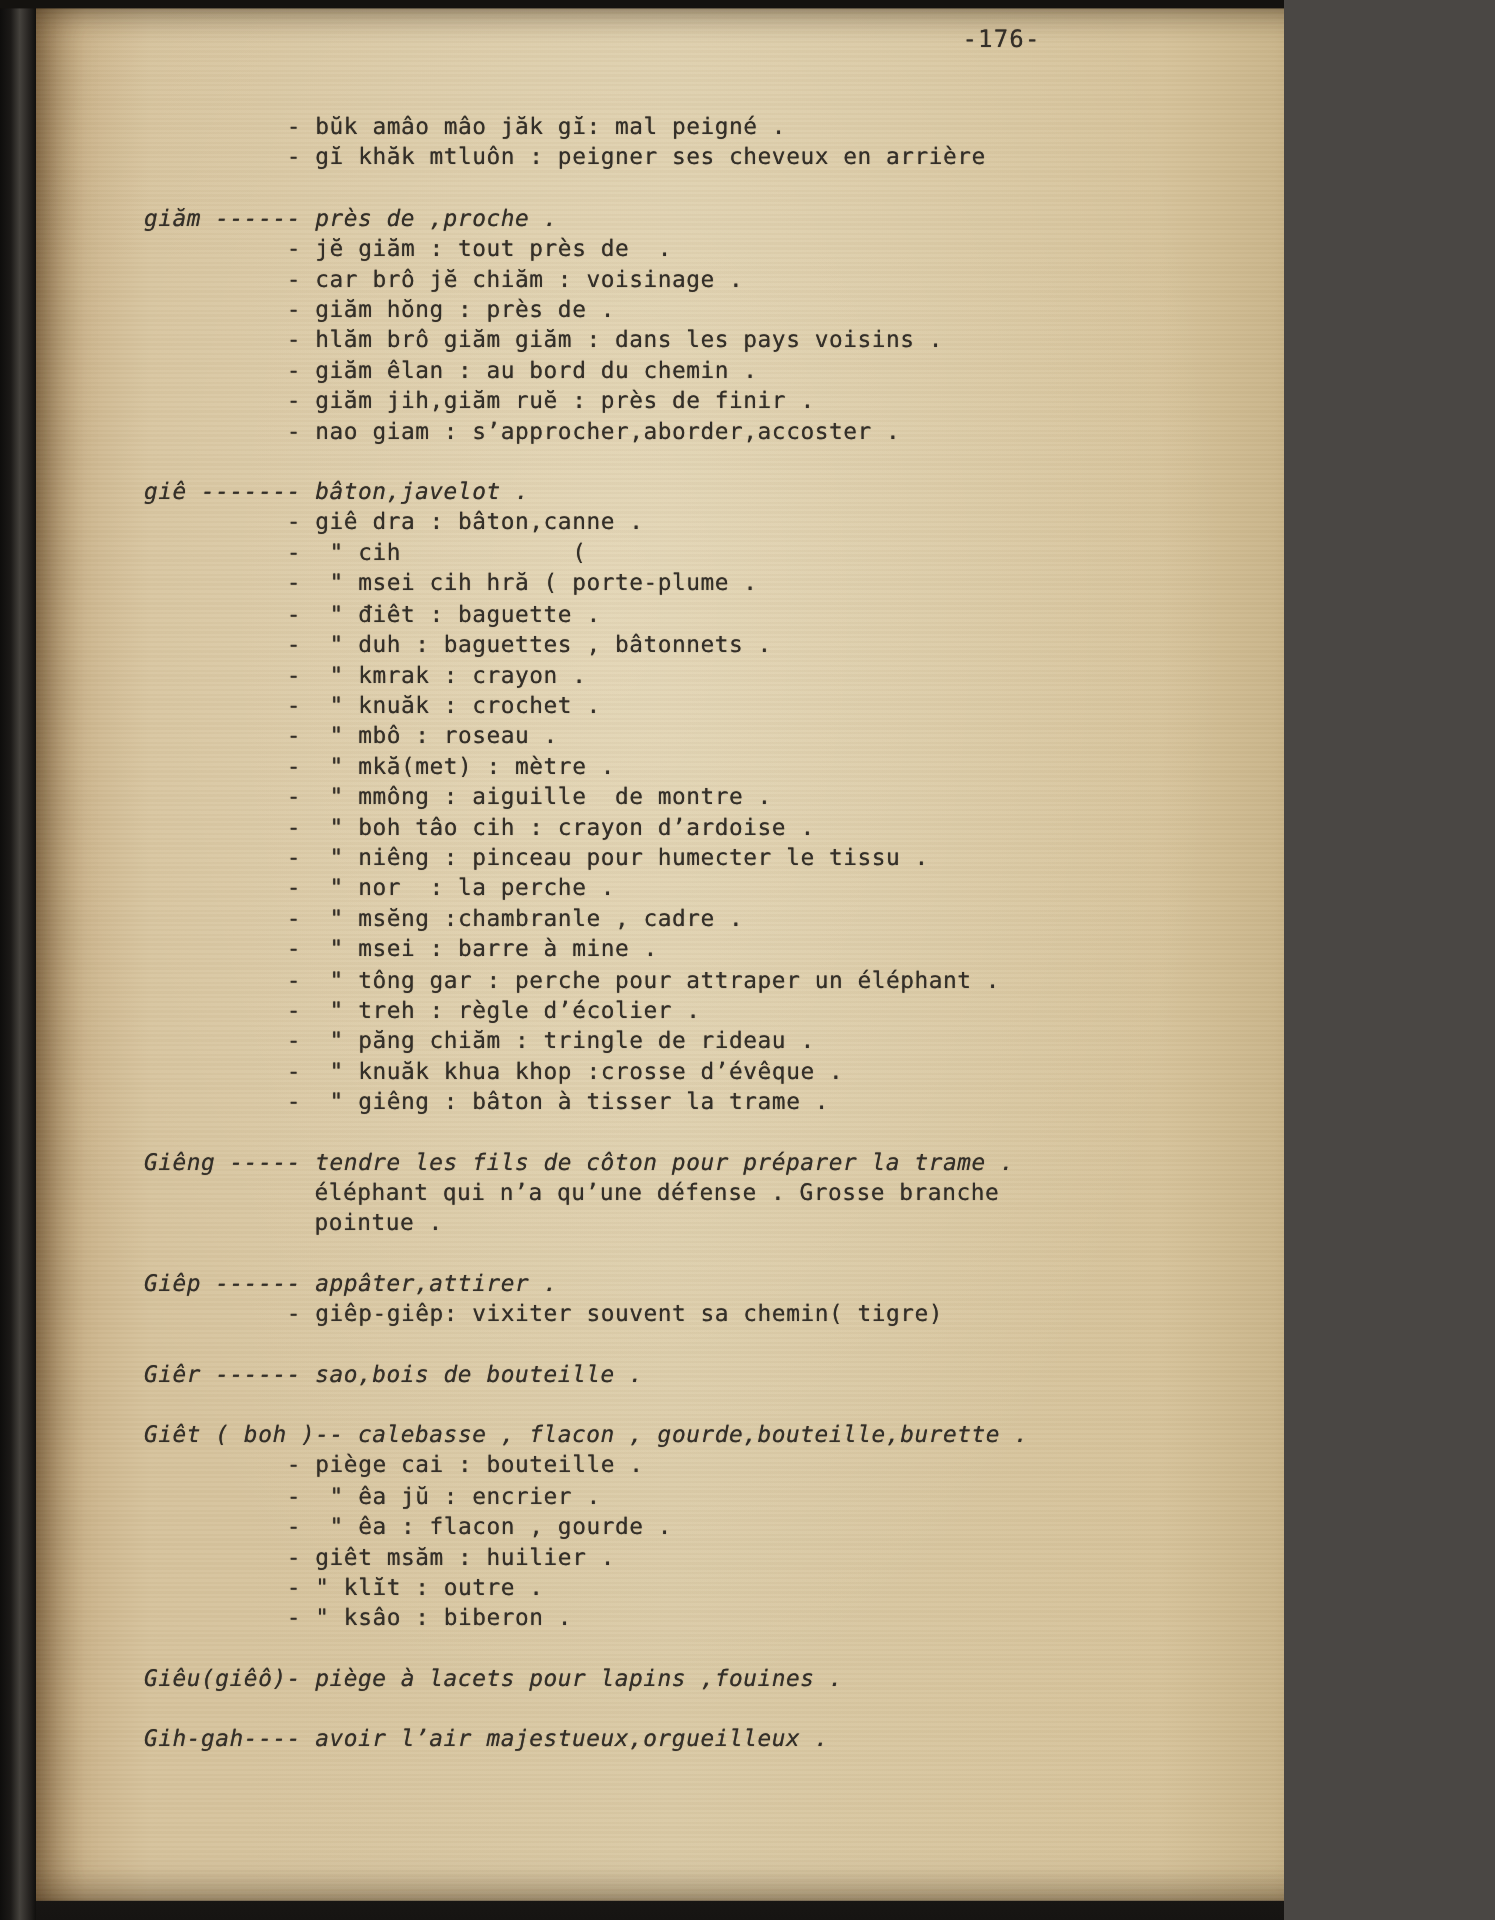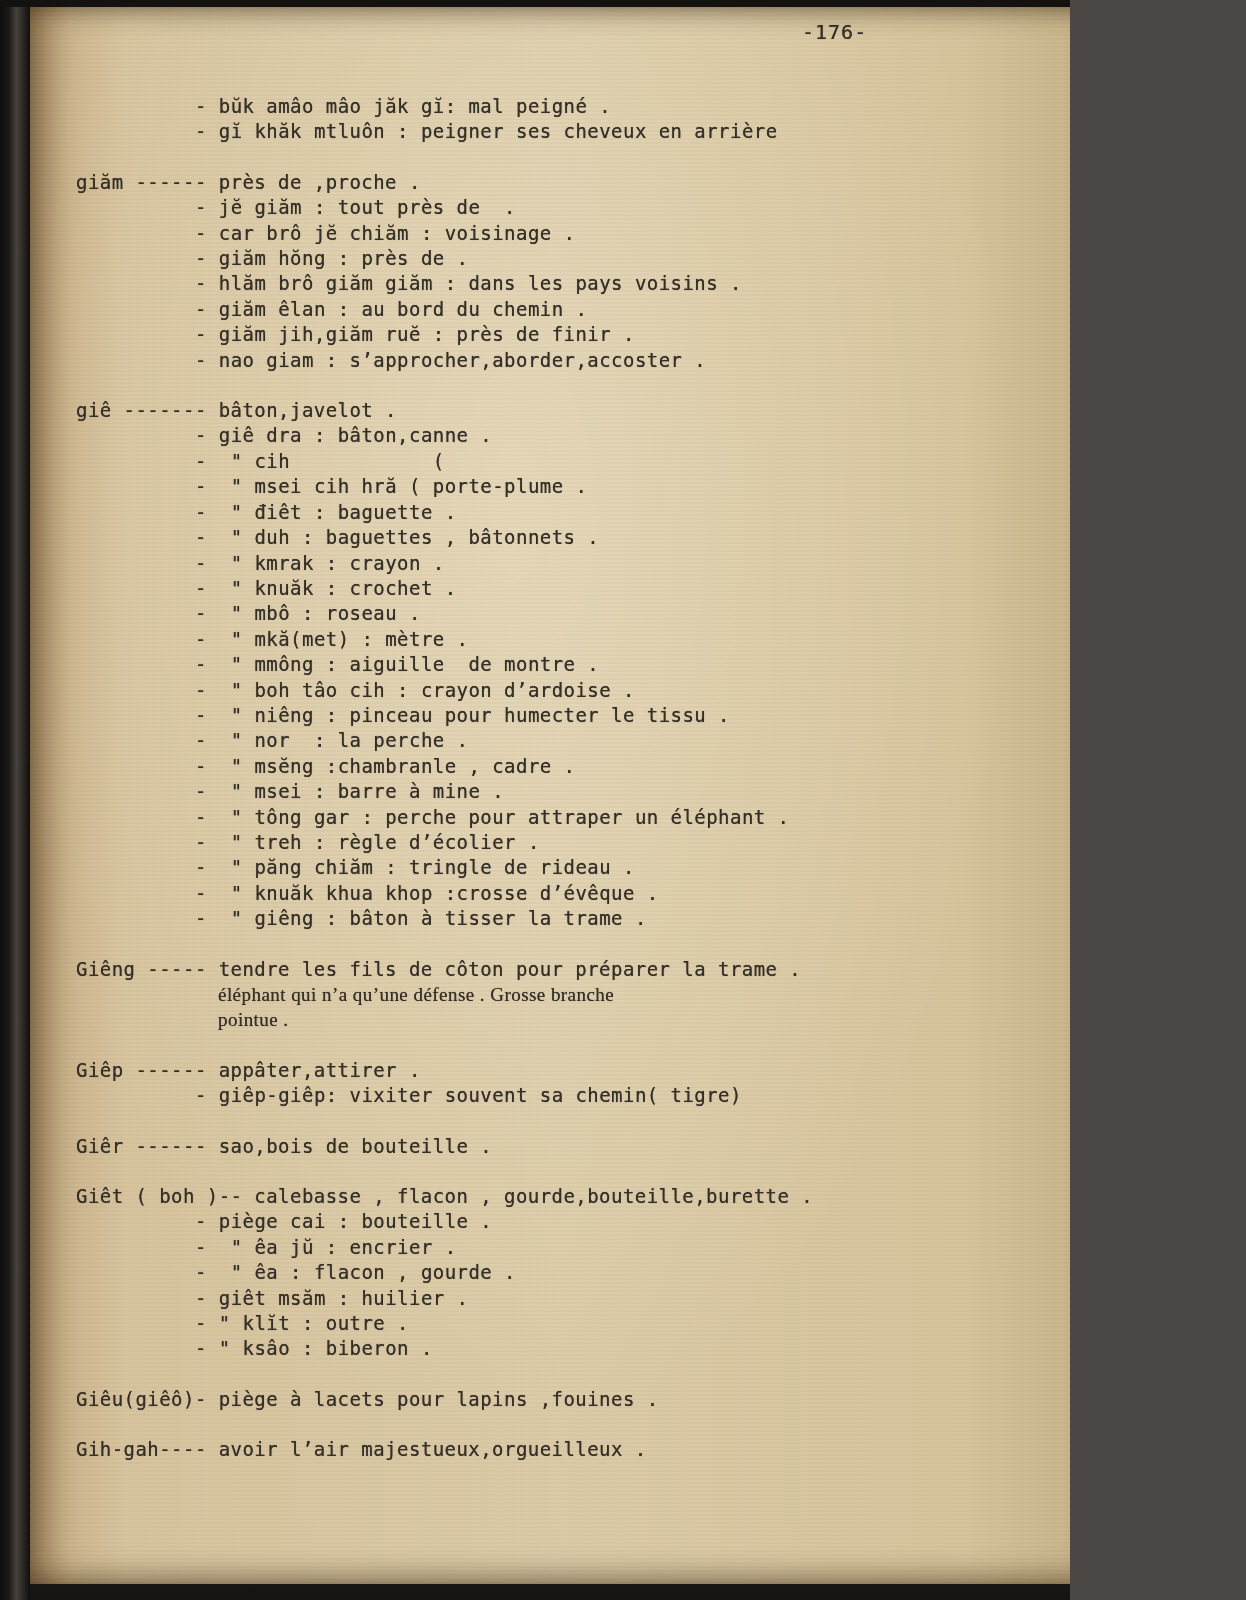--- a/index.html
+++ b/index.html
@@ -59,25 +59,25 @@
     position:absolute; left:774px; top:14px;
     font-size:20px; color:var(--ink,#332f29); letter-spacing:1px;
     text-shadow:0 0 0.7px rgba(45,35,22,0.8);
   }
   .content {
     position:absolute; left:48px; top:88px; width:1000px;
     font-size:19px; line-height:25.4px; letter-spacing:0.45px;
     color:var(--ink,#332f29);
     text-shadow:0 0 0.7px rgba(45,35,22,0.75);
   }
-  .entry { margin-top:25px; }
+  .entry { margin-top:25px;margin-left:44px; }
   .entry:first-child { margin-top:0; }
-  .headline { white-space:pre; }
+  .headline { white-space:pre;font-style:italic; }
   .sub-line  { white-space:pre; padding-left:119px; }
-  .cont-line { white-space:pre; padding-left:142px;font-family:Liberation Serif, serif; }
+  .cont-line { white-space:pre; padding-left:142px; }
 </style>
 </head>
 <body>
 
 <div class="photo">
   <div class="fore-edge"></div>
   <div class="page">
     <div class="grain"></div>
     <div class="page-number">-176-</div>
     <div class="content">

